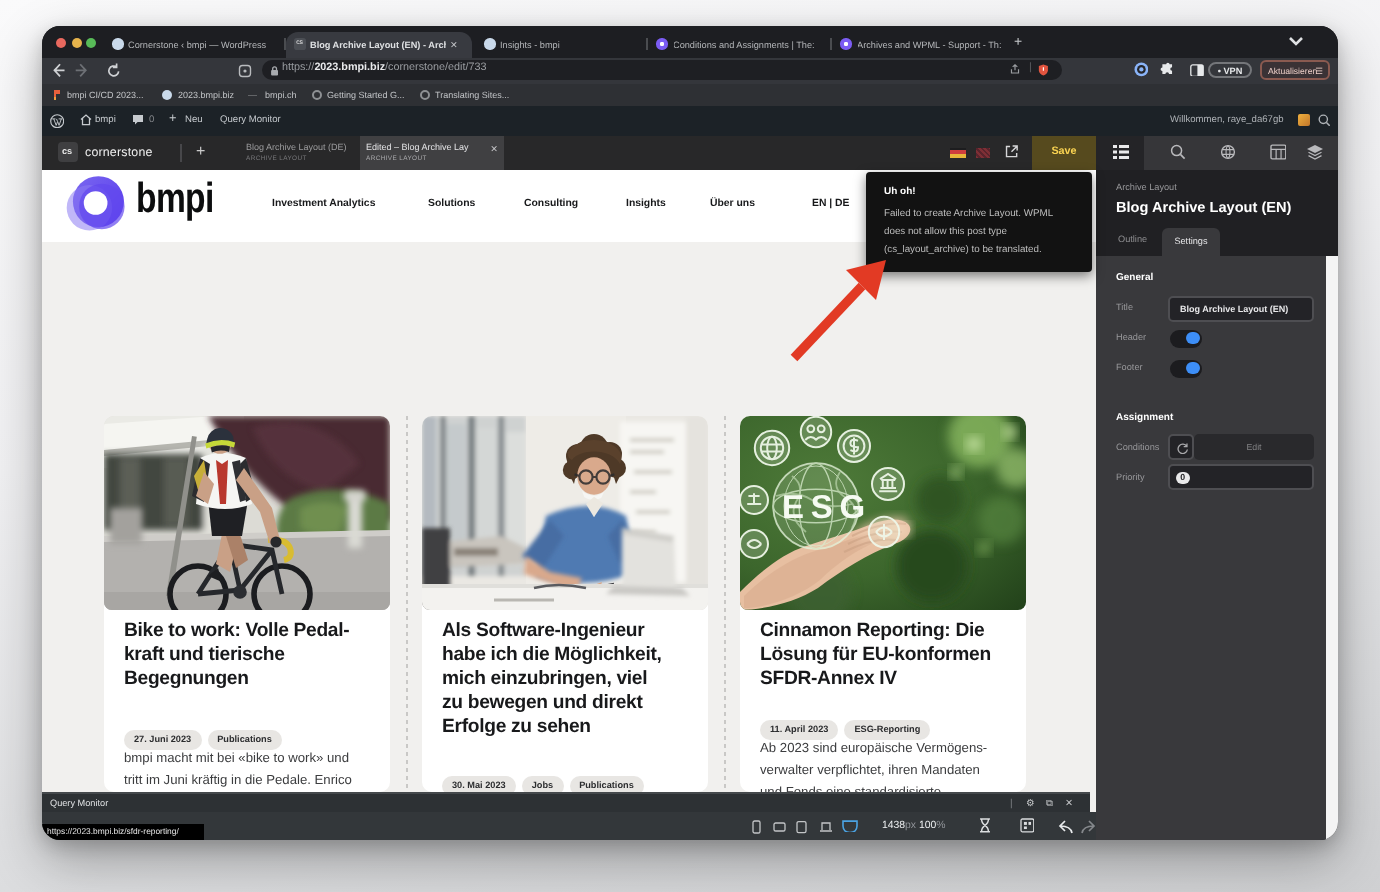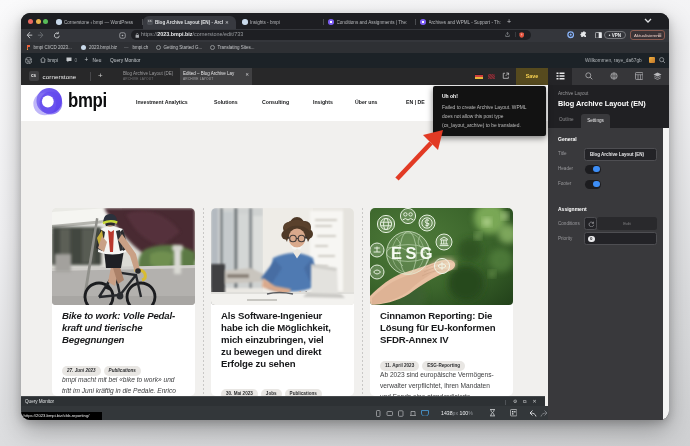--- a/index.html
+++ b/index.html
@@ -254,21 +254,21 @@
       <span class="nav-item" style="left:193px;">Solutions</span>
       <span class="nav-item" style="left:241px;">Consulting</span>
       <span class="nav-item" style="left:292px;">Insights</span>
       <span class="nav-item" style="left:334px;">Über uns</span>
       <span class="nav-item" style="left:385px;">EN | DE</span>
     </div>
 
     <div class="dotline" style="left:181.5px;"></div>
     <div class="dotline" style="left:340.5px;"></div>
 
-    <div class="card" style="left:31px;font-style:italic;">
+    <div class="card" style="left:31px;">
       <div class="cimg" id="img1">
       <svg width="143" height="97" viewBox="0 0 143 97">
         <defs>
               <filter id="b1" x="-20%" y="-20%" width="140%" height="140%">
                 <feGaussianBlur stdDeviation="1.6"></feGaussianBlur>
               </filter>
             </defs>
         <rect width="143" height="97" fill="#dcdbd5"></rect>
         <rect x="0" y="0" width="70" height="26" fill="#eaeae5"></rect>
         <path d="M0 4 L56 0 L74 10 L0 18 Z" fill="#f5f5f1"></path>

